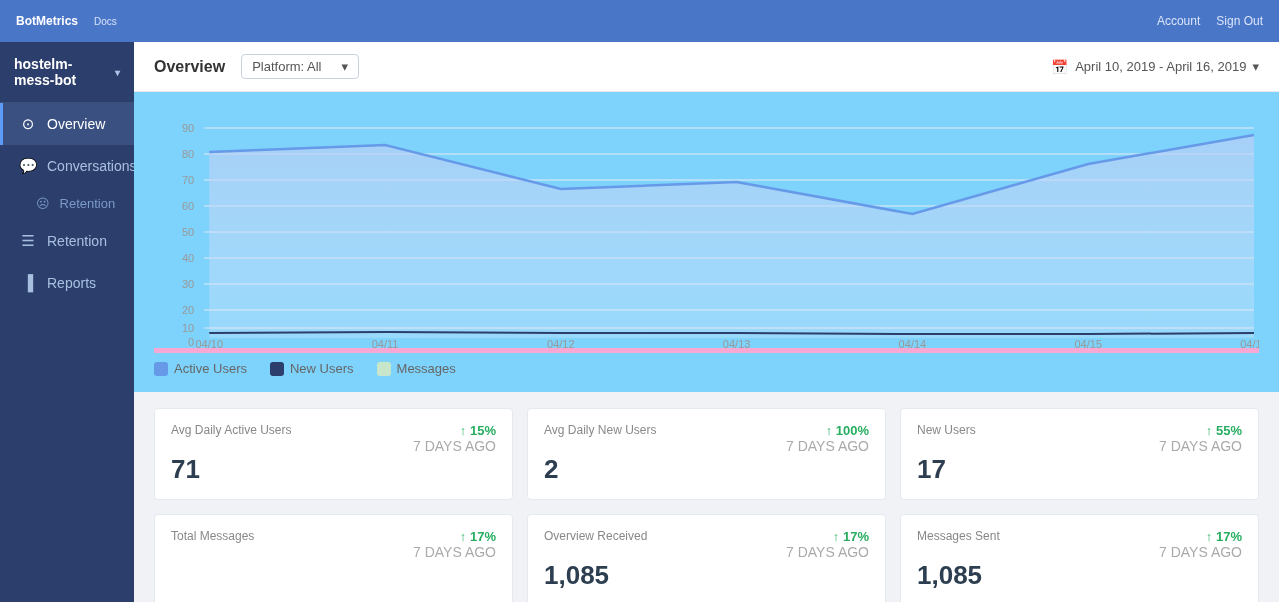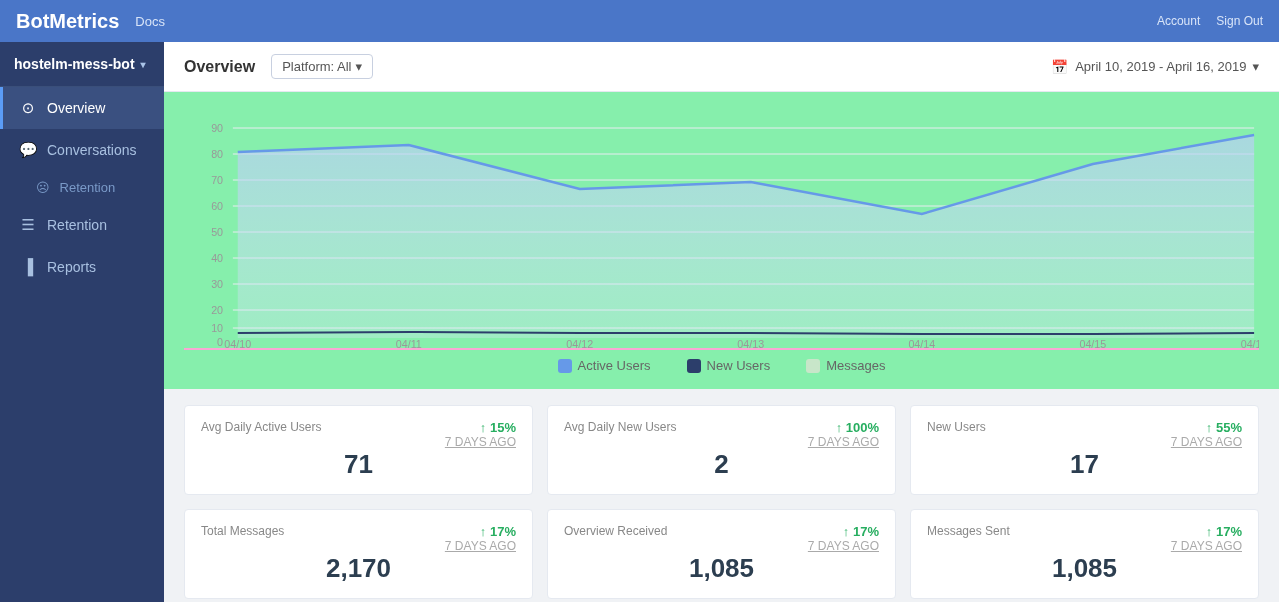--- a/index.html
+++ b/index.html
@@ -9,31 +9,31 @@
     .topnav {
       background: #4a76c8;
       height: 42px;
       display: flex;
       align-items: center;
       padding: 0 16px;
       justify-content: space-between;
       flex-shrink: 0;
     }
     .topnav-left { display: flex; align-items: center; gap: 16px; }
-    .topnav-brand { color: #fff; font-size: 20px; font-weight: 700; }
-    .topnav-docs { color: #d8e4f8; font-size: 13px; cursor: pointer; }
+    .topnav-brand { color: #fff; font-size: 12px; font-weight: 700; }
+    .topnav-docs { color: #d8e4f8; font-size: 10px; cursor: pointer; }
     .topnav-right { display: flex; gap: 16px; }
     .topnav-right a { color: #d8e4f8; font-size: 12px; cursor: pointer; text-decoration: none; }
 
     
     .layout { display: flex; flex: 1; overflow: hidden; }
 
     
     .sidebar {
-      width: 164px;
+      width: 134px;
       background: #2c3e6b;
       flex-shrink: 0;
       display: flex;
       flex-direction: column;
       padding-top: 0;
     }
     .sidebar-bot {
       padding: 14px 14px;
       color: #fff;
       font-size: 14px;
@@ -93,69 +93,68 @@
     .platform-btn {
       background: #fff;
       border: 1px solid #c8d0e0;
       border-radius: 4px;
       padding: 4px 10px;
       font-size: 13px;
       color: #555;
       cursor: pointer;
       display: flex;
       align-items: center;
-      gap: 4px;
+      gap: 20px;
     }
     .date-range {
       display: flex;
       align-items: center;
       gap: 6px;
       font-size: 13px;
       color: #555;
       cursor: pointer;
     }
     .date-range .cal-icon { color: #4a76c8; font-size: 14px; }
 
     
     .chart-container {
-      background: #86efac;
+      background: #7dd3fc;
       padding: 16px 20px 10px 20px;
       flex-shrink: 0;
     }
     .chart-svg-wrapper { width: 100%; height: 240px; }
     .chart-legend {
       display: flex;
-      justify-content: center;
-      gap: 36px;
+      gap: 23px;
       padding: 8px 0 6px;
-      border-top: 2px solid #f9a8d4;
+      border-top: 5px solid #f9a8d4;
     }
     .legend-item { display: flex; align-items: center; gap: 6px; font-size: 13px; color: #666; }
     .legend-dot { width: 14px; height: 14px; border-radius: 3px; }
 
     
     .stats-section {
       padding: 16px 20px;
       display: flex;
       flex-direction: column;
       gap: 14px;
     }
-    .stats-row { display: flex; gap: 14px; text-align: center; }
+    .stats-row { display: flex; gap: 14px; }
     .stat-card {
       background: #fff;
       border: 1px solid #e5e9f0;
       border-radius: 4px;
       flex: 1;
       padding: 14px 16px;
     }
     .stat-card-header { display: flex; justify-content: space-between; align-items: flex-start; }
     .stat-label { font-size: 12px; color: #888; margin-bottom: 8px; }
     .stat-change { display: flex; flex-direction: column; align-items: flex-end; }
     .stat-pct { font-size: 13px; color: #27ae60; font-weight: 600; }
-    .stat-ago { font-size: 12px; color: #aaa; text-transform: uppercase; text-decoration: underline; }
+    .stat-ago { font-size: 14px; color: #aaa; text-transform: uppercase; }
     .stat-value { font-size: 26px; font-weight: 600; color: #2c3e50; }
   </style>
 </head>
 <body>
 
 <nav class="topnav">
   <div class="topnav-left">
     <span class="topnav-brand">BotMetrics</span>
     <span class="topnav-docs">Docs</span>
   </div>
@@ -311,21 +310,20 @@
 
       <div class="stats-row">
         <div class="stat-card">
           <div class="stat-card-header">
             <span class="stat-label">Total Messages</span>
             <div class="stat-change">
               <span class="stat-pct">↑ 17%</span>
               <span class="stat-ago">7 DAYS AGO</span>
             </div>
           </div>
-          <div class="stat-value">2,170</div>
         </div>
         <div class="stat-card">
           <div class="stat-card-header">
             <span class="stat-label">Overview Received</span>
             <div class="stat-change">
               <span class="stat-pct">↑ 17%</span>
               <span class="stat-ago">7 DAYS AGO</span>
             </div>
           </div>
           <div class="stat-value">1,085</div>

